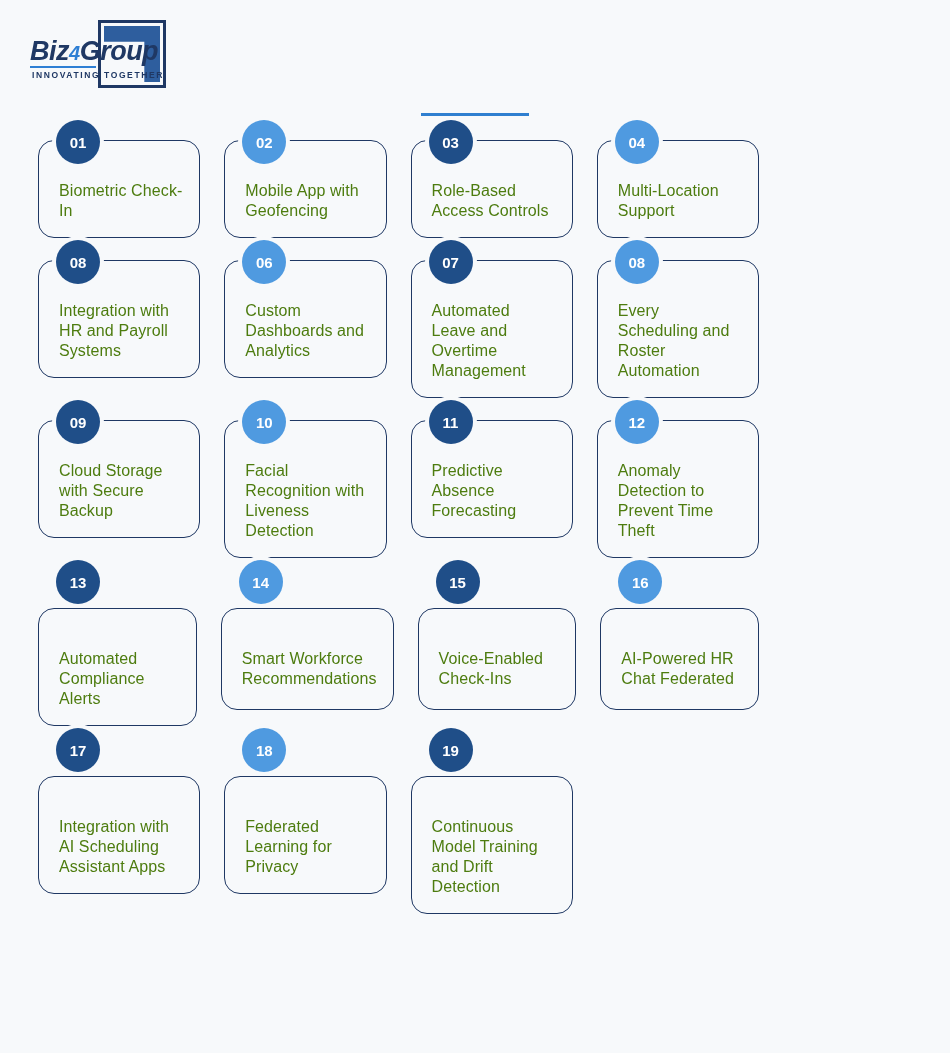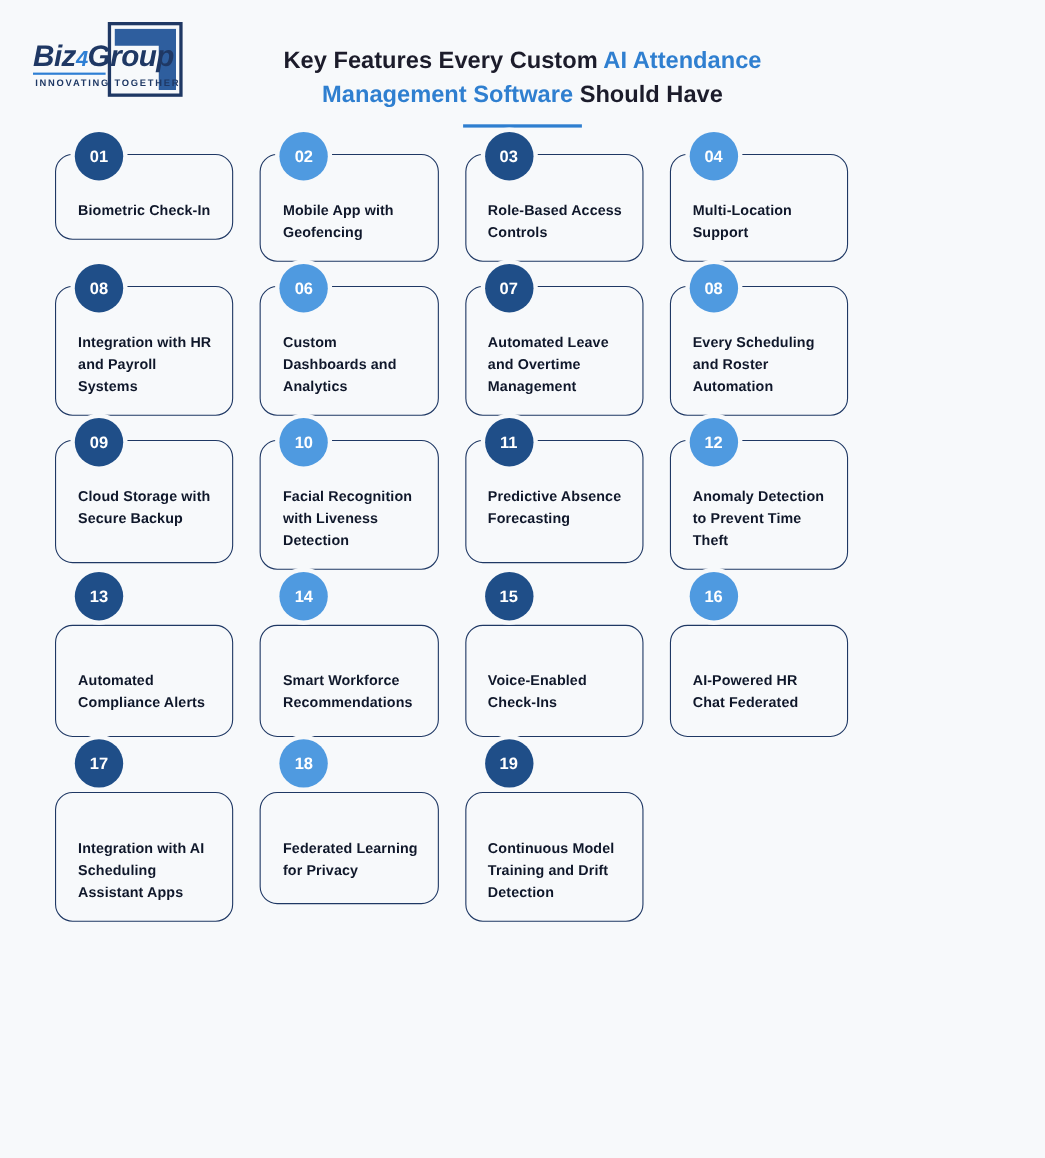--- a/index.html
+++ b/index.html
@@ -82,21 +82,21 @@
   .title-underline{
     position:absolute;
     left:421px; top:113px;
     width:108px;height:3px;
     background:#2f7fd0;
   }
 
   
   .grid{
     position:absolute;
-    left:12px; top:140px;
+    left:0; top:140px;
     width:783px;
   }
   .row{
     position:relative;
     display:flex;
     margin-bottom:22px;
     padding-left:38px;
     box-sizing:border-box;
   }
   .cell{
@@ -123,24 +123,24 @@
     font-weight:bold;
     display:flex;
     align-items:center;
     justify-content:center;
     z-index:3;
     box-shadow:0 0 0 4px #f7f9fb;
   }
   .badge.dark{ background:#1f4e88; }
   .badge.light{ background:#4f9ae0; }
   .label{
-    font-size:13px;
+    font-size:16px;
     line-height:20px;
-    font-weight:bold;
-    color:#0f172a;
+    font-weight:normal;
+    color:#4d7c0f;
     letter-spacing:0.1px;
   }
   .card.h1{ min-height:78px; }
   .card.h2{ min-height:102px;margin-top:28px; }
   .card.h3{ min-height:112px; }
 </style>
 </head>
 <body>
 
 <div class="page">
@@ -148,24 +148,20 @@
   <div class="header">
 
     <div class="logo">
       <div class="logo-square"></div>
       <div class="logo-wedge"></div>
       <div class="logo-text"><span>Biz</span><span class="four">4</span><span>Group</span></div>
       <div class="logo-rule"></div>
       <div class="logo-tag">INNOVATING TOGETHER</div>
     </div>
 
-    <div class="title">
-      <span>Key Features Every Custom </span><span class="hl">AI Attendance</span>
-      <span class="hl">Management Software</span><span> Should Have</span>
-    </div>
     <div class="title-underline"></div>
   </div>
 
   <div class="grid">
 
     <div class="row">
       <div class="cell">
         <div class="badge dark">01</div>
         <div class="card h1">
           <div class="label">Biometric Check-In</div>

